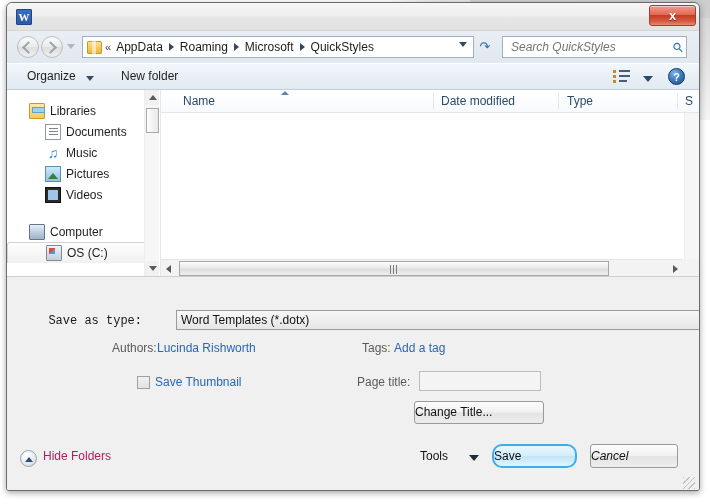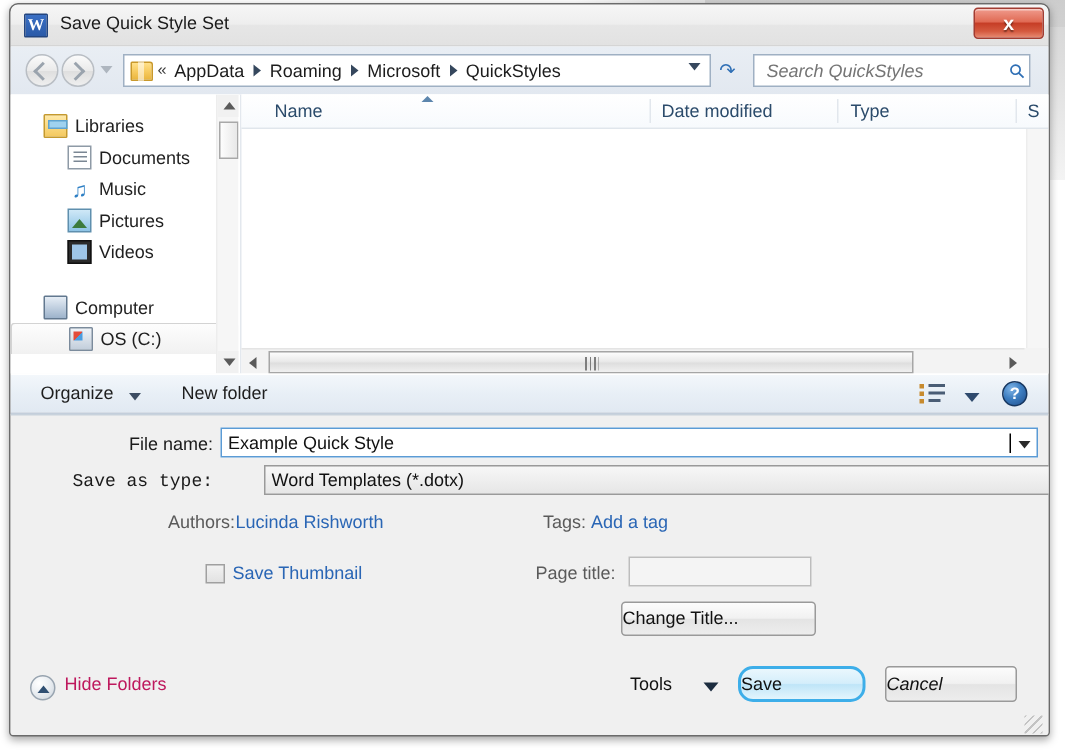--- a/index.html
+++ b/index.html
@@ -463,21 +463,20 @@
 <body>
 
 <div id="desktop">
   <div id="bg-band"></div>
   <div id="bg-band2"></div>
 
   <div id="dialog">
 
     <div id="titlebar">
       <div class="word-icon">W</div>
-      <div id="title-text">Save Quick Style Set</div>
       <div id="close-btn">
         <span>x</span>
       </div>
     </div>
 
     <div id="addrbar">
       <div class="navcircle" id="nav-back">
         <i></i>
       </div>
       <div class="navcircle" id="nav-fwd">
@@ -500,20 +499,37 @@
       </div>
       <div id="addr-dropdown"></div>
       <div id="refresh-btn">↷</div>
 
       <div id="searchbox">
         <input id="search-input" type="text" placeholder="Search QuickStyles" style="">
         <div id="search-ico">⚲</div>
       </div>
     </div>
 
+    <div id="toolbar">
+      <div class="tb-item" id="tb-organize">Organize</div>
+      <div id="tb-organize-arrow"></div>
+      <div class="tb-item" id="tb-newfolder">New folder</div>
+
+      <div id="tb-view">
+        <span class="dot" style="top:1px"></span>
+          <span class="bar" style="top:1px;width:11px"></span>
+        <span class="dot" style="top:6px"></span>
+          <span class="bar" style="top:6px;width:11px"></span>
+        <span class="dot" style="top:11px"></span>
+          <span class="bar" style="top:11px;width:8px"></span>
+      </div>
+      <div id="tb-view-arrow"></div>
+      <div id="tb-help">?</div>
+    </div>
+
     <div id="body-area">
 
       <div id="navpane">
         <div style="height:10px"></div>
 
         <div class="nav-item nav-lvl0">
           <span class="ico ico-libraries"></span>
           <span>Libraries</span>
         </div>
         <div class="nav-item nav-lvl1">
@@ -577,45 +593,22 @@
               <span class="grip"></span>
             </div>
           <div class="hsb-arrow right">
               <i></i>
             </div>
         </div>
         <div id="list-corner"></div>
       </div>
     </div>
 
-    <div id="toolbar">
-      <div class="tb-item" id="tb-organize">Organize</div>
-      <div id="tb-organize-arrow"></div>
-      <div class="tb-item" id="tb-newfolder">New folder</div>
-
-      <div id="tb-view">
-        <span class="dot" style="top:1px"></span>
-          <span class="bar" style="top:1px;width:11px"></span>
-        <span class="dot" style="top:6px"></span>
-          <span class="bar" style="top:6px;width:11px"></span>
-        <span class="dot" style="top:11px"></span>
-          <span class="bar" style="top:11px;width:8px"></span>
-      </div>
-      <div id="tb-view-arrow"></div>
-      <div id="tb-help">?</div>
-    </div>
-
     <div id="formarea">
 
-      <div class="frm-label" id="lbl-filename" style="top:12px">File name:</div>
-      <div class="combo" id="cb-filename" style="left:140px; top:8px; width:545px;">
-        <span class="val">Example Quick Style</span>
-          <span id="caret"></span>
-        <span class="arrow"></span>
-      </div>
 
       <div class="frm-label" id="lbl-savetype" style="top:37px">Save as type:</div>
       <div class="combo" id="cb-savetype" style="left:140px; top:33px; width:545px;margin-left:29px;">
         <span class="val">Word Templates (*.dotx)</span>
         <span class="arrow"></span>
       </div>
 
       <div class="meta-label" style="left:105px; top:64px">Authors:</div>
       <div class="meta-link" style="left:150px; top:64px">Lucinda Rishworth</div>
 

